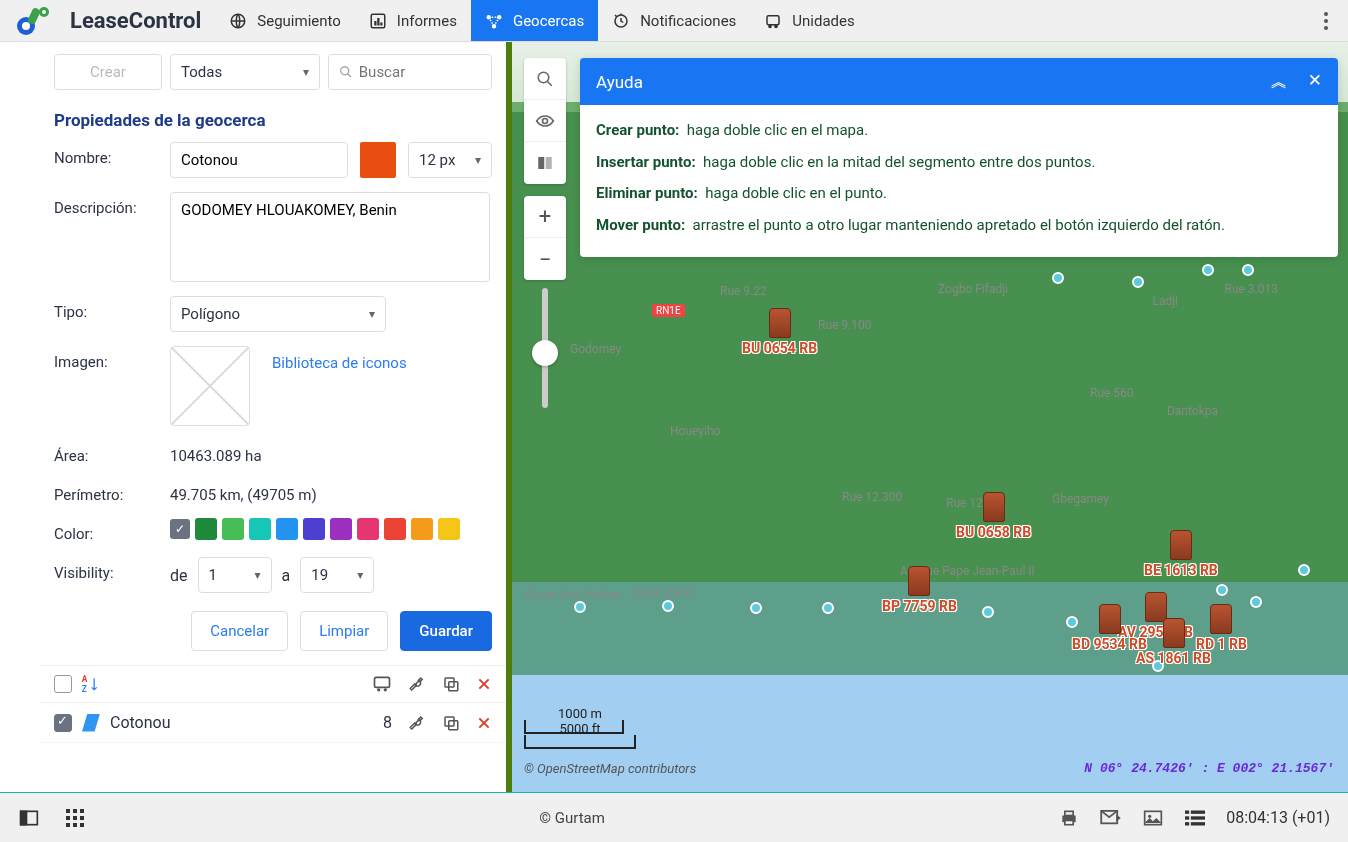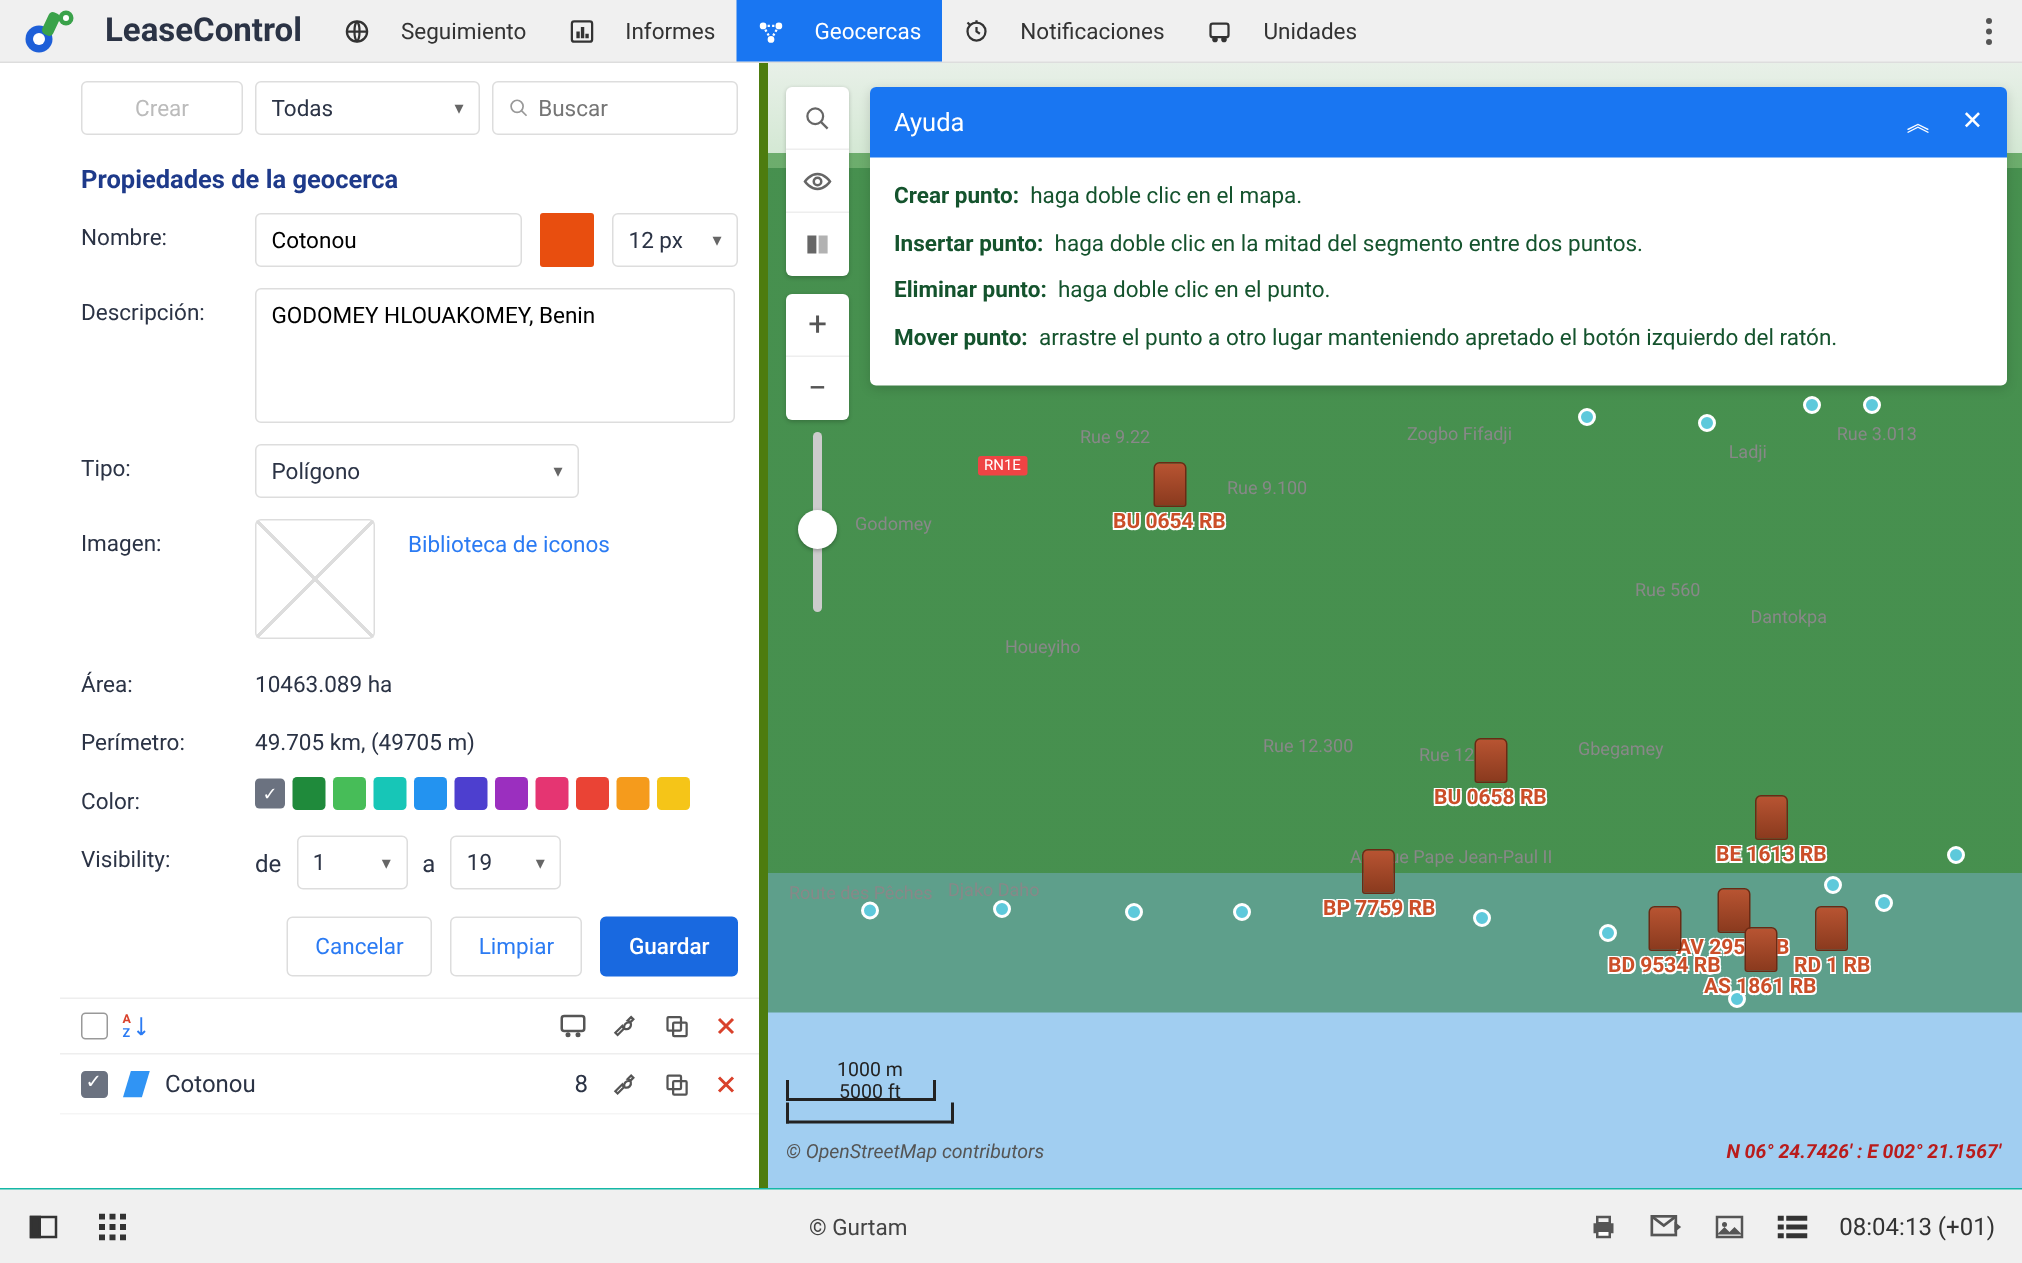--- a/index.html
+++ b/index.html
@@ -1,21 +1,21 @@
 <!DOCTYPE html>
 <html><head>
 <meta charset="utf-8">
 <style>
 * { margin: 0; padding: 0; box-sizing: border-box; font-family: -apple-system, BlinkMacSystemFont, "Segoe UI", Roboto, sans-serif; }
 body { width: 1348px; height: 842px; overflow: hidden; display: flex; flex-direction: column; background: #fff; color: #2b3345; }
 .topbar { height: 42px; background: #f0f0f0; display: flex; align-items: center; border-bottom: 1px solid #ddd; }
 .logo { display: flex; align-items: center; padding: 0 14px; font-size: 22px; font-weight: 700; color: #2b3345; }
 .logo svg { margin-right: 8px; }
 .nav { display: flex; height: 100%; }
-.nav-item { display: flex; align-items: center; padding: 0 14px; font-size: 15px; color: #333; cursor: pointer; gap: 20px; }
+.nav-item { display: flex; align-items: center; padding: 0 14px; font-size: 15px; color: #333; cursor: pointer; gap: 10px; }
 .nav-item.active { background: #1976f2; color: #fff; }
 .dots { margin-left: auto; padding: 0 20px; cursor: pointer; display:flex; align-items:center; }
 
 .main { flex: 1; display: flex; min-height: 0; }
 .sidebar { width: 472px; background: #fff; border-right: 6px solid #4d7c0f; display: flex; flex-direction: column; overflow-y: auto; margin-left: 40px; }
 .side-top { display: flex; gap: 8px; padding: 12px 14px; align-items: center; }
 .btn-create { width: 108px; height: 36px; border: 1px solid #ddd; border-radius: 4px; background: #fff; color: #bbb; font-size: 15px; }
 .sel-todas { display:flex; align-items:center; justify-content:space-between; width: 150px; height: 36px; border: 1px solid #ddd; border-radius: 4px; padding: 0 10px; font-size: 15px; cursor:pointer; }
 .search-wrap { flex:1; display:flex; align-items:center; height:36px; border:1px solid #ddd; border-radius:4px; padding:0 10px; gap:6px; }
 .search-wrap input { border:none; outline:none; width:100%; font-size:15px; }
@@ -76,21 +76,21 @@
 .zoom div { height:42px; display:flex; align-items:center; justify-content:center; font-size:22px; color:#555; cursor:pointer; }
 .zoom div:first-child { border-bottom:1px solid #eee; }
 .zoom-track { position:absolute; top:246px; left:30px; width:6px; height:120px; background:#ccc; border-radius:3px; }
 .zoom-handle { position:absolute; top:298px; left:20px; width:26px; height:26px; background:#fff; border-radius:50%; box-shadow:0 1px 3px rgba(0,0,0,0.3); }
 
 .scalebar { position:absolute; left:12px; bottom:56px; font-size:13px; color:#222; text-align:center; }
 .sb { border:2px solid #222; border-top:none; height:14px; }
 .sb1 { width:100px; }
 .sb2 { width:112px; margin-top:6px; }
 .attrib { position:absolute; left:12px; bottom:16px; font-size:13px; color:#555; font-style:italic; }
-.coords { position:absolute; right:14px; bottom:16px; font-size:13px; color:#b91c1c; font-weight:700; font-style:italic; }
+.coords { position:absolute; right:14px; bottom:16px; font-size:13px; color:#6d28d9; font-weight:700; font-style:italic;font-family:Liberation Mono, monospace; }
 
 .statusbar { height:50px; background:#f0f0f0; border-top:1px solid #14b8a6; display:flex; align-items:center; padding:0 18px; }
 .sb-left { display:flex; gap:24px; }
 .sb-icon { width:22px; height:22px; cursor:pointer; display:flex; align-items:center; justify-content:center; color:#555; }
 .sb-center { flex:1; text-align:center; font-size:15px; color:#444; }
 .sb-right { display:flex; gap:20px; align-items:center; font-size:16px; color:#333; }
 
 .chev { font-size:12px; color:#666; }
 </style>
 </head>

